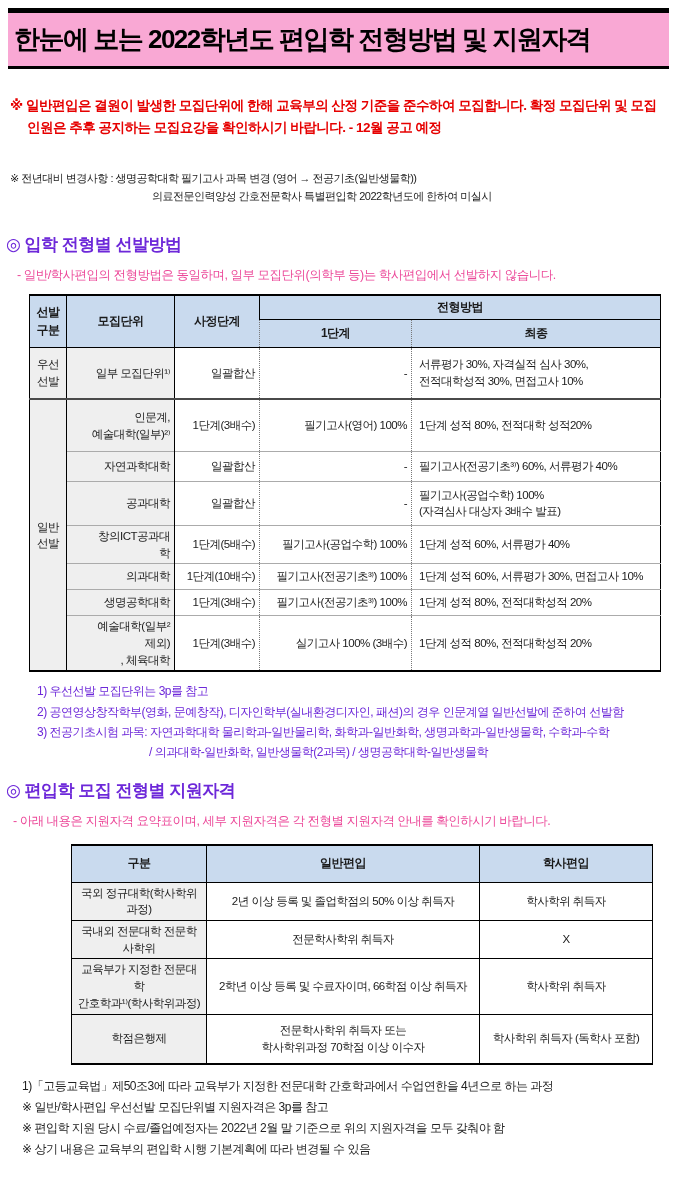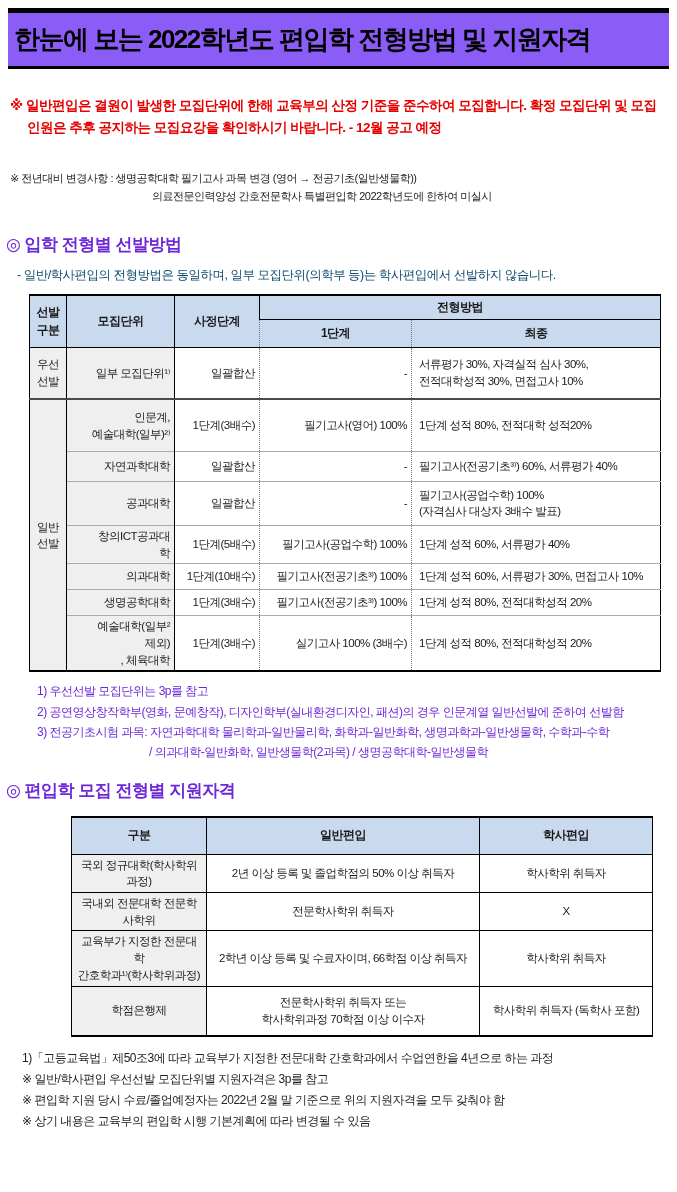--- a/index.html
+++ b/index.html
@@ -4,41 +4,41 @@
 <style>
   html,body{margin:0;padding:0;}
   body{
     width:677px;height:1192px;overflow:hidden;background:#ffffff;
     font-family:"Liberation Sans","DejaVu Sans",sans-serif;color:#1a1a1a;
   }
   .page{position:relative;width:677px;height:1192px;}
 
   
   .title-band{
-    margin:8px 8px 0 8px;background:#8b5cf6;
+    margin:8px 8px 0 8px;background:#f9a8d4;
     border-top:5px solid #000;border-bottom:3px solid #000;
     padding:9px 2px 9px 6px;
   }
   .title-band h1{
     margin:0;font-size:26px;font-weight:800;letter-spacing:-1.5px;
     white-space:nowrap;color:#000;
   }
 
   
   .notice-red{
     margin:26px 8px 0 10px;color:#e60000;font-weight:bold;
     font-size:13.5px;line-height:1.6;
     padding-left:17px;text-indent:-17px;letter-spacing:-0.5px;
   }
   .notice-black{margin:32px 8px 15px 10px;font-weight:normal;font-size:11px;line-height:1.6;letter-spacing:-0.5px;}
   .notice-black .line2{padding-left:142px;}
 
   
   .sec-heading{margin:28px 0 0 6px;font-size:17px;font-weight:800;letter-spacing:-0.5px;color:#6d28d9;}
-  .sec-note{margin:11px 12px 0 17px;font-size:12.5px;letter-spacing:-0.5px;color:#0c4a6e;}
+  .sec-note{margin:11px 12px 0 17px;font-size:12.5px;letter-spacing:-0.5px;color:#ec4899;}
 
   
   table{border-collapse:collapse;table-layout:fixed;font-size:11.5px;color:#1a1a1a;}
   th,td{padding:2px 4px;vertical-align:middle;white-space:pre-line;line-height:1.45;letter-spacing:-0.5px;}
   th{background:#c9daee;font-weight:bold;text-align:center;font-size:12px;}
 
   
   .t1{margin:10px 0 0 29px;width:631px;
       border:1px solid #000;border-top:2px solid #000;border-bottom:2px solid #000;}
   .t1 th{border-left:1px solid #000;border-bottom:1px solid #000;}
@@ -162,20 +162,21 @@
   </table>
 
   <div class="footnotes1">
     <div>1) 우선선발 모집단위는 3p를 참고</div>
     <div>2) 공연영상창작학부(영화, 문예창작), 디자인학부(실내환경디자인, 패션)의 경우 인문계열 일반선발에 준하여 선발함</div>
     <div>3) 전공기초시험 과목: 자연과학대학 물리학과-일반물리학, 화학과-일반화학, 생명과학과-일반생물학, 수학과-수학</div>
     <div class="indent">/ 의과대학-일반화학, 일반생물학(2과목)   / 생명공학대학-일반생물학</div>
   </div>
 
   <div class="sec-heading" style="margin-top:16px">◎ 편입학 모집 전형별 지원자격</div>
+  <div class="sec-note" style="margin-left:13px">- 아래 내용은 지원자격 요약표이며, 세부 지원자격은 각 전형별 지원자격 안내를 확인하시기 바랍니다.</div>
 
   <table class="t2">
     <colgroup>
         <col style="width:135px">
         <col style="width:273px">
         <col style="width:173px">
       </colgroup>
     <thead>
       <tr>
         <th>구분</th>

